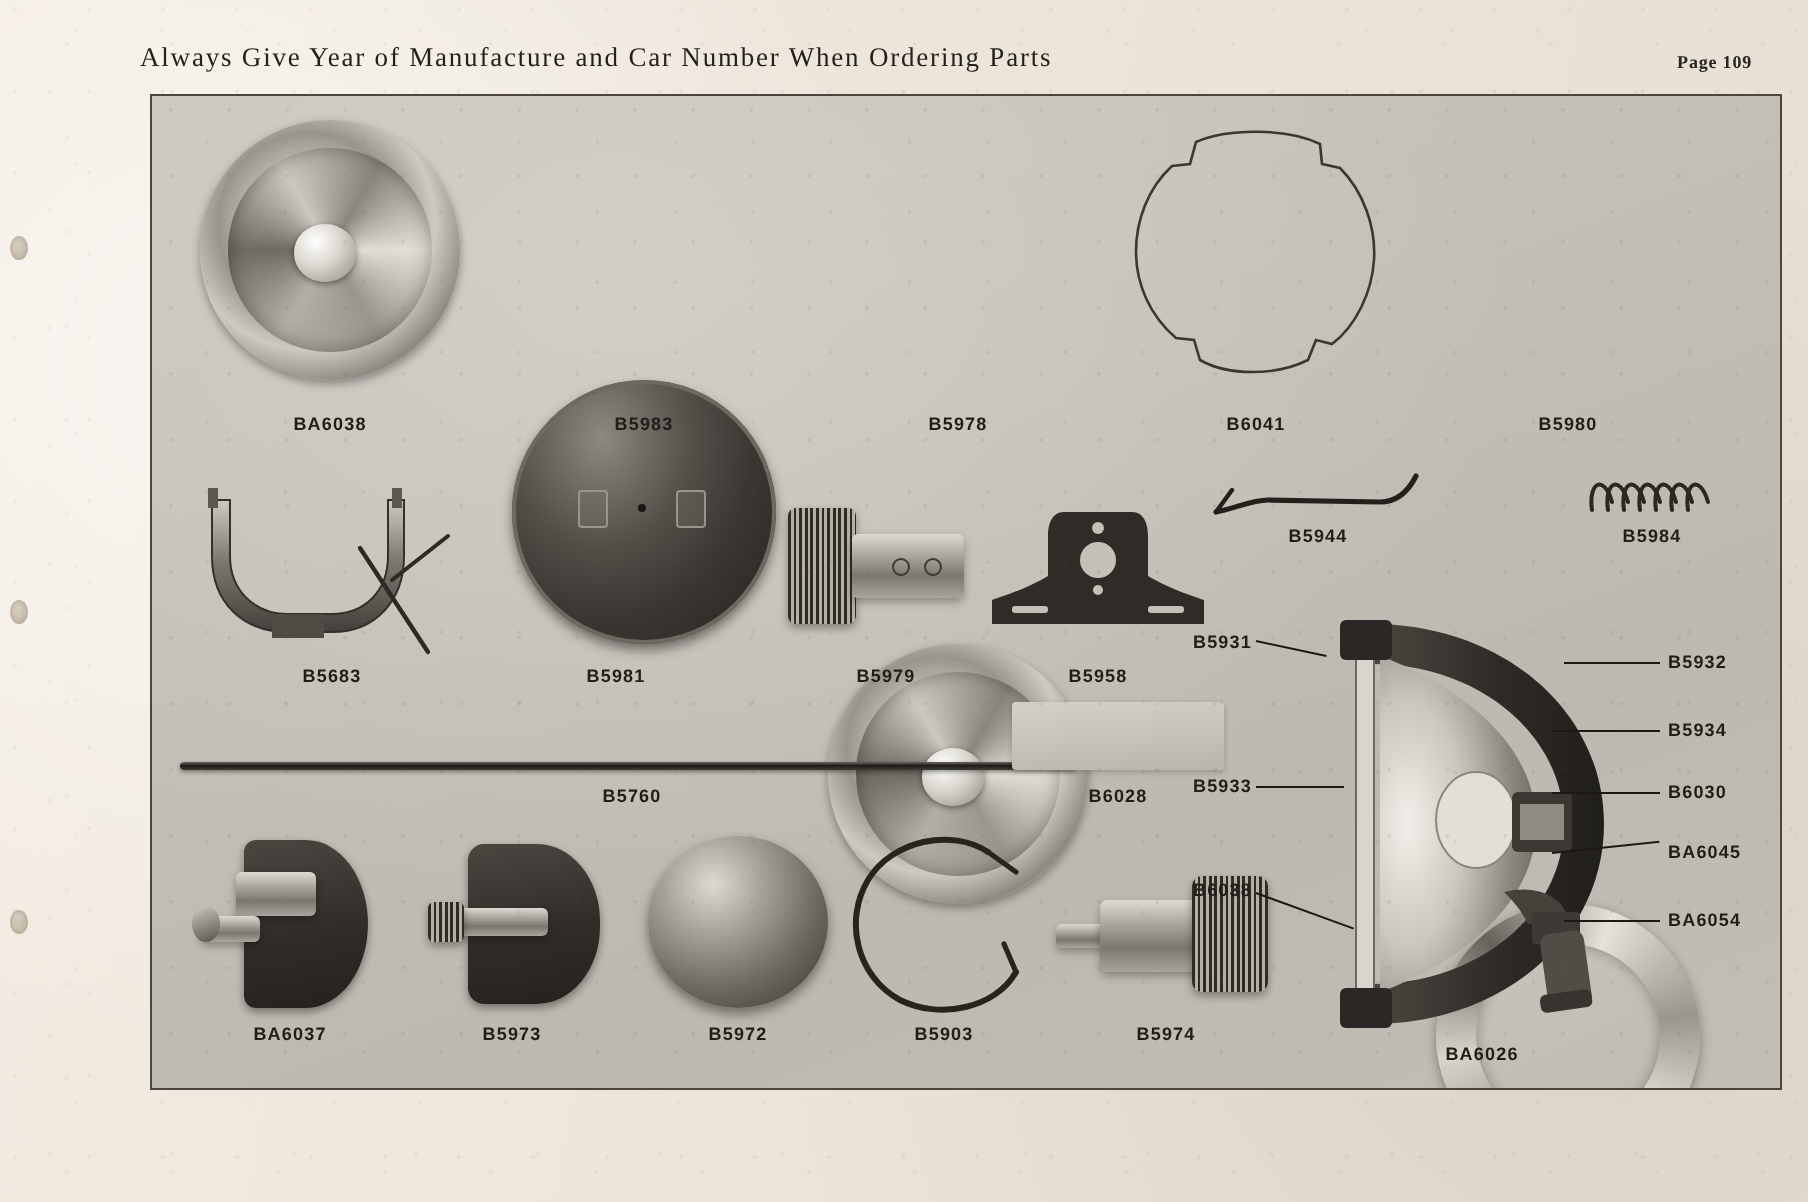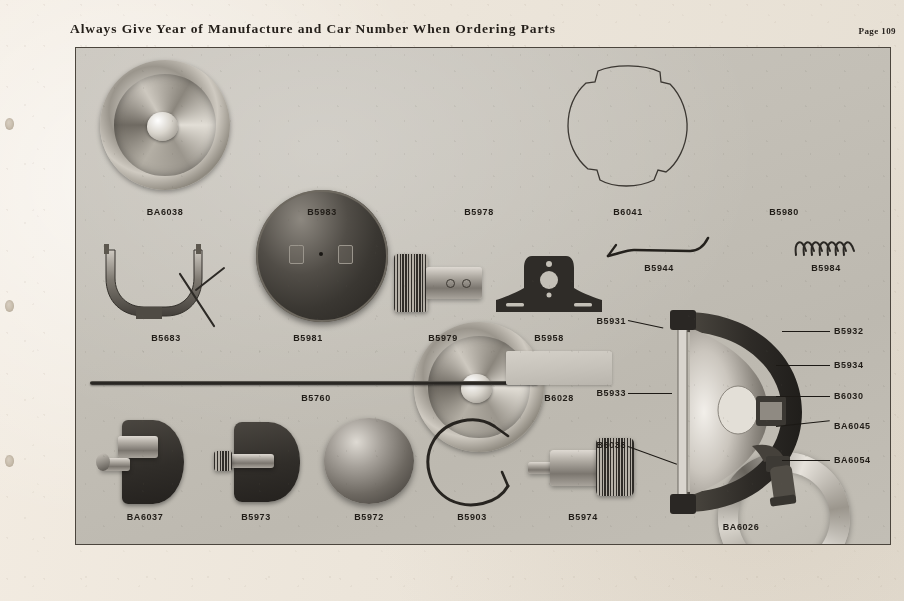--- a/index.html
+++ b/index.html
@@ -28,25 +28,25 @@
   .hole{
     position:absolute;left:5px;width:9px;height:12px;border-radius:50%;
     background:radial-gradient(ellipse at 40% 35%,#cdc2b2,#b9ac99 60%,#a89a86);
     box-shadow:0 0 2px rgba(120,105,85,.5) inset;
     opacity:.75;
   }
 
   .hdr{
     position:absolute;top:21px;left:70px;
     font-family:"Liberation Serif", serif;
-    font-weight:bold;font-size:13.5px;color:#241f1a;
+    font-weight:normal;font-size:13.5px;color:#241f1a;
     letter-spacing:.9px;
   }
   .pageno{
-    position:absolute;top:26px;right:8px;
+    position:absolute;top:26px;right:28px;
     font-family:"Liberation Serif", serif;
     font-weight:bold;font-size:9px;color:#2a2520;letter-spacing:.4px;
   }
   .footer{
     position:absolute;top:552px;left:0;width:904px;text-align:center;
     font-family:"Liberation Serif", serif;
     font-weight:bold;font-size:10.5px;color:#262119;letter-spacing:.3px;
   }
 
   

